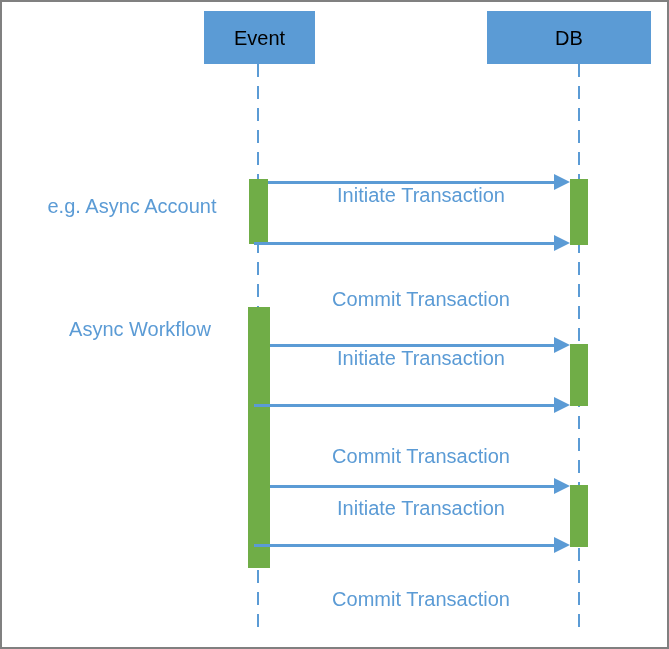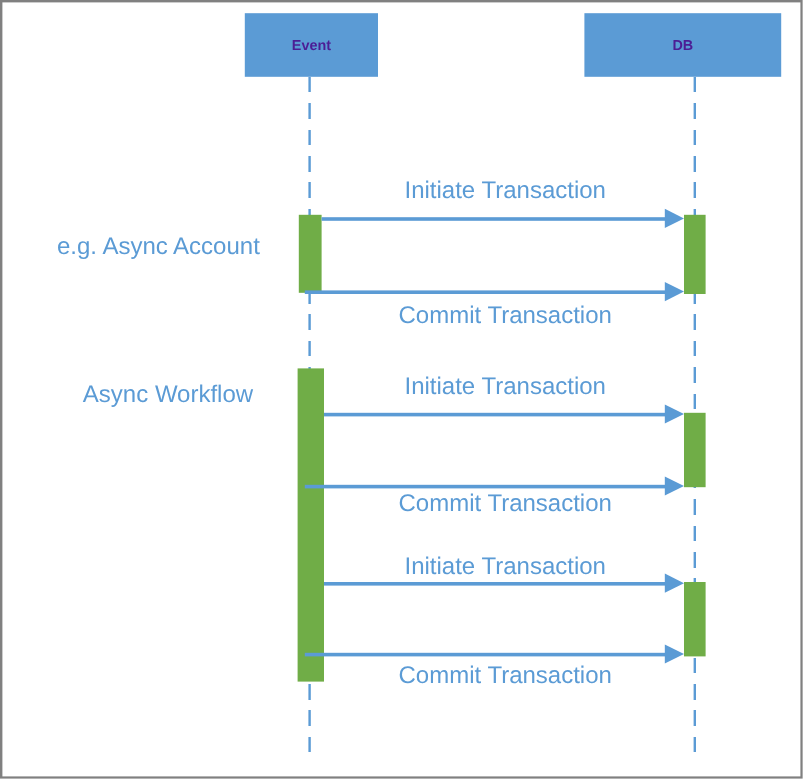--- a/index.html
+++ b/index.html
@@ -15,23 +15,23 @@
     width: 669px;
     height: 649px;
     background: var(--background);
     border: 2px solid var(--border-gray);
     overflow: hidden;
     font-family: "Liberation Sans", sans-serif;
   }
   .actor-box {
     position: absolute;
     background: var(--accent-blue);
-    color: #4c1d95;
-    font-weight: bold;
-    font-size: 12px;
+    color: #000000;
+    font-weight: normal;
+    font-size: 20px;
     line-height: 26px;
     text-align: center;
     display: flex;
     flex-direction: column;
     justify-content: center;
   }
   .lifeline {
     position: absolute;
     width: 2px;
     background: repeating-linear-gradient(
@@ -73,20 +73,21 @@
   }
   .msg-label {
     position: absolute;
     left: 270px;
     width: 298px;
     text-align: center;
     color: var(--accent-blue);
     font-size: 20px;
     z-index: 4;
     white-space: nowrap;
+    margin-top: 36px;
   }
   .annotation {
     position: absolute;
     text-align: center;
     color: var(--accent-blue);
     font-size: 20px;
     line-height: 27px;
     z-index: 4;
     white-space: nowrap;
   }

